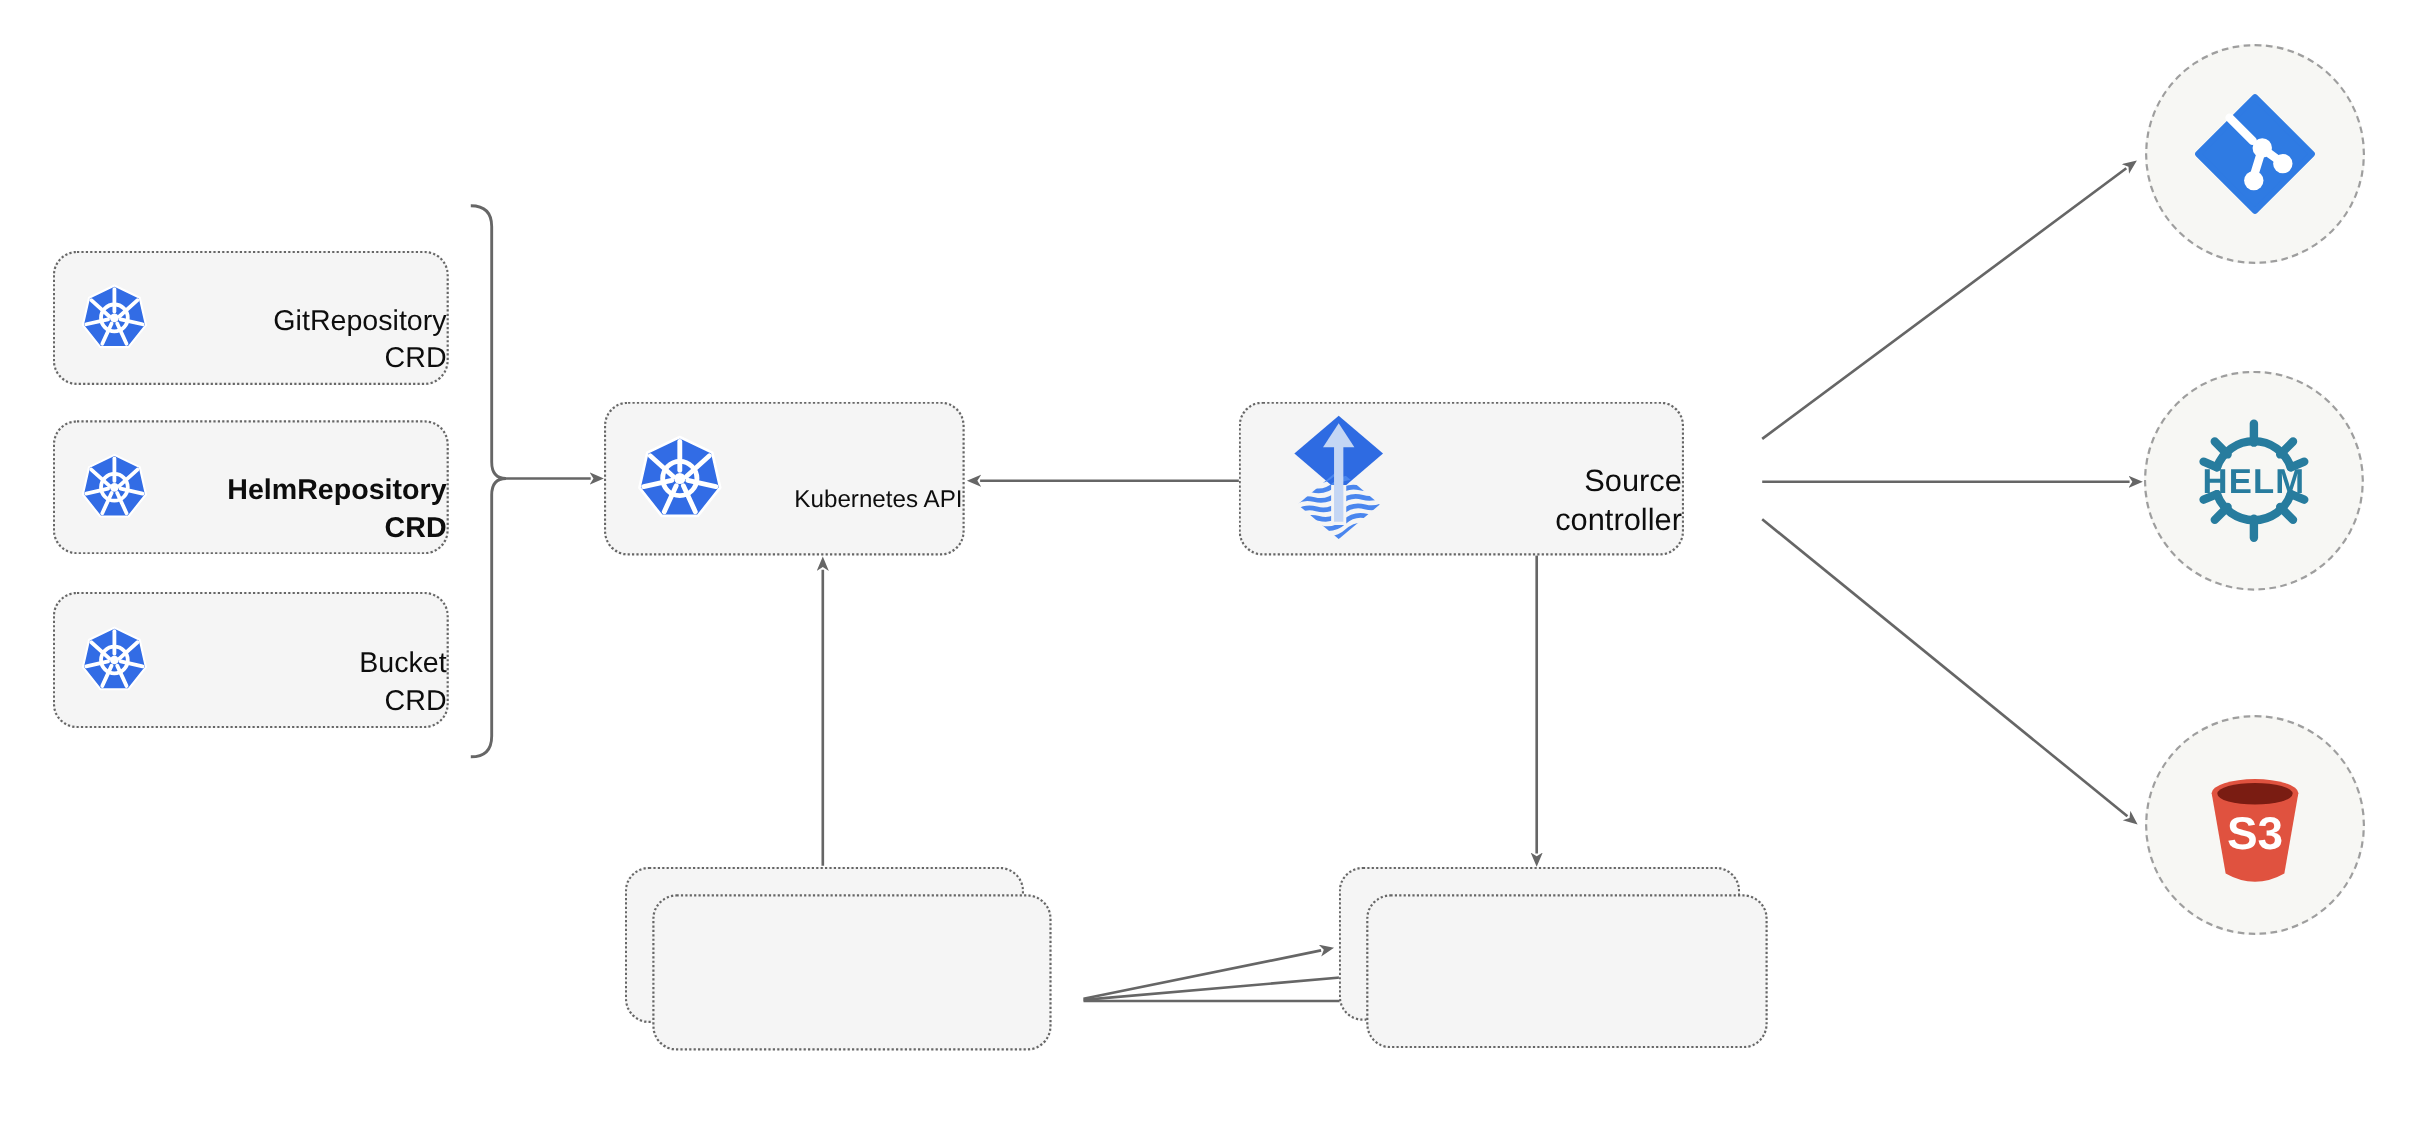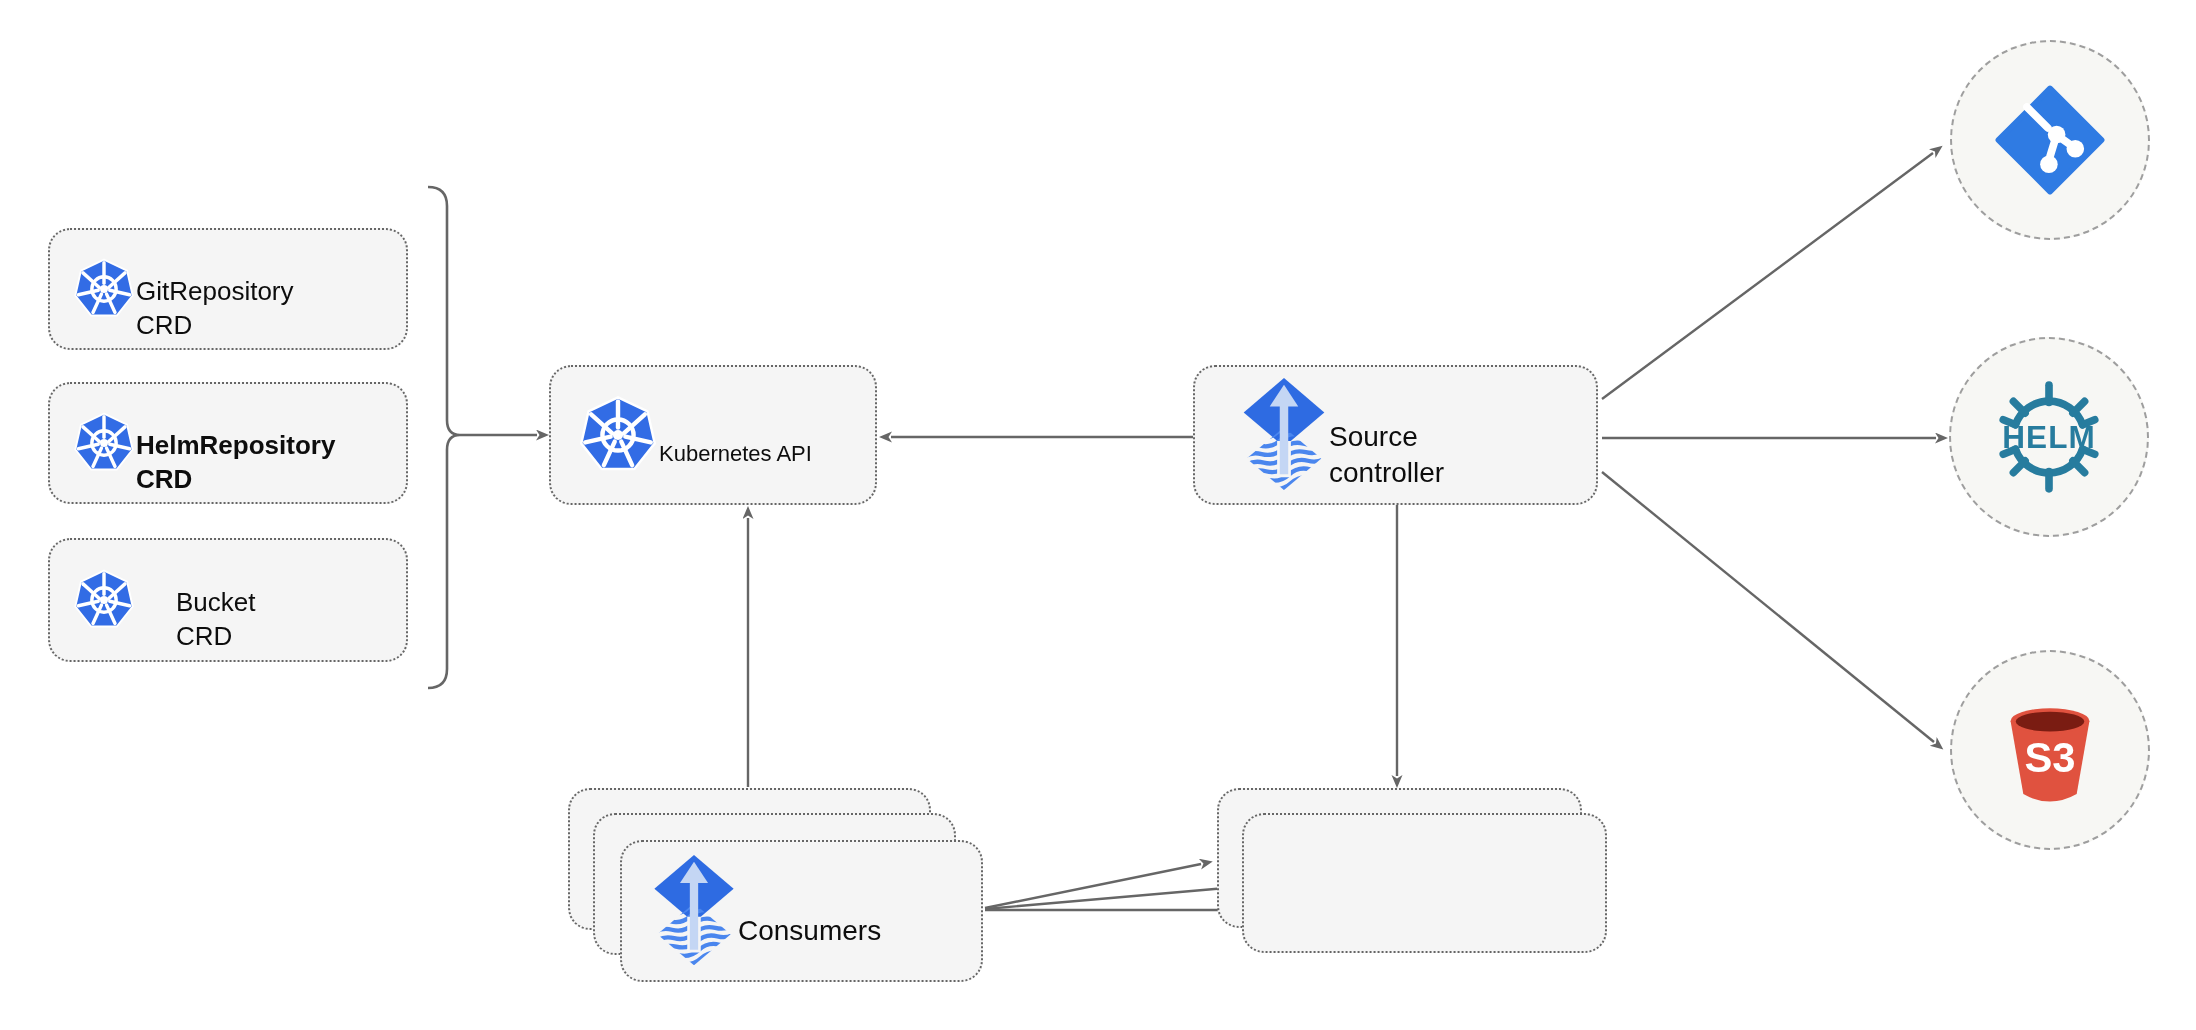--- a/index.html
+++ b/index.html
@@ -10,21 +10,21 @@
   #edges{position:absolute;left:0;top:0;z-index:1;}
   .edge{stroke:var(--arrow-gray,#666);stroke-width:2.4;fill:none;}
   .bracket{stroke:var(--arrow-gray,#666);stroke-width:2.6;fill:none;}
 
   
   .node{position:absolute;box-sizing:border-box;background:var(--node-fill,#F5F5F5);
         border:2px dotted var(--arrow-gray,#666);border-radius:22px;
         display:flex;align-items:center;z-index:4;}
   .node.back{z-index:2;}
   .node.mid{z-index:3;}
-  .node .label{flex:1;text-align:left;white-space:pre-line;line-height:1.28;margin-top:39px;}
+  .node .label{flex:1;text-align:right;white-space:pre-line;line-height:1.28;margin-top:39px;}
   .crd-label{font-size:26px;}
   .api-label{font-size:22px;}
   .src-label{font-size:28px;}
   .big-label{font-size:28px;}
 
   
   .circle{position:absolute;box-sizing:border-box;width:200px;height:200px;border-radius:50%;
           background:var(--circle-fill,#F7F7F4);border:2.5px dashed #9E9E9E;
           display:flex;align-items:center;justify-content:center;z-index:4;}
 
@@ -174,36 +174,30 @@
 CRD</div>
   </div>
 
   <div class="node" style="left:549px;top:365px;width:328px;height:140px;">
     <svg class="icon" style="margin-left:26px" width="82" height="82" viewBox="0 0 100 100">
         <use href="#sym-k8s"></use>
       </svg>
     <div class="label api-label">Kubernetes API</div>
   </div>
 
-  <div class="node" style="left:1193px;top:365px;width:405px;height:140px;">
+  <div class="node" style="left:1126px;top:365px;width:405px;height:140px;">
     <svg class="icon" style="margin-left:44px" width="90" height="118" viewBox="0 0 90 120">
         <use href="#sym-flux"></use>
       </svg>
     <div class="label src-label">Source
 controller</div>
   </div>
 
   <div class="node back" style="left:568px;top:788px;width:363px;height:142px;"></div>
   <div class="node mid" style="left:593px;top:813px;width:363px;height:142px;"></div>
-  <div class="node" style="left:620px;top:840px;width:363px;height:142px;">
-    <svg class="icon" style="margin-left:28px" width="88" height="116" viewBox="0 0 90 120">
-        <use href="#sym-flux"></use>
-      </svg>
-    <div class="label big-label">Consumers</div>
-  </div>
 
   <div class="node back" style="left:1217px;top:788px;width:365px;height:140px;"></div>
   <div class="node mid" style="left:1242px;top:813px;width:365px;height:140px;"></div>
 
   <div class="circle" style="left:1950px;top:40px;">
     <svg class="icon" width="110" height="110" viewBox="0 0 100 100">
         <use href="#sym-git"></use>
       </svg>
   </div>
 

